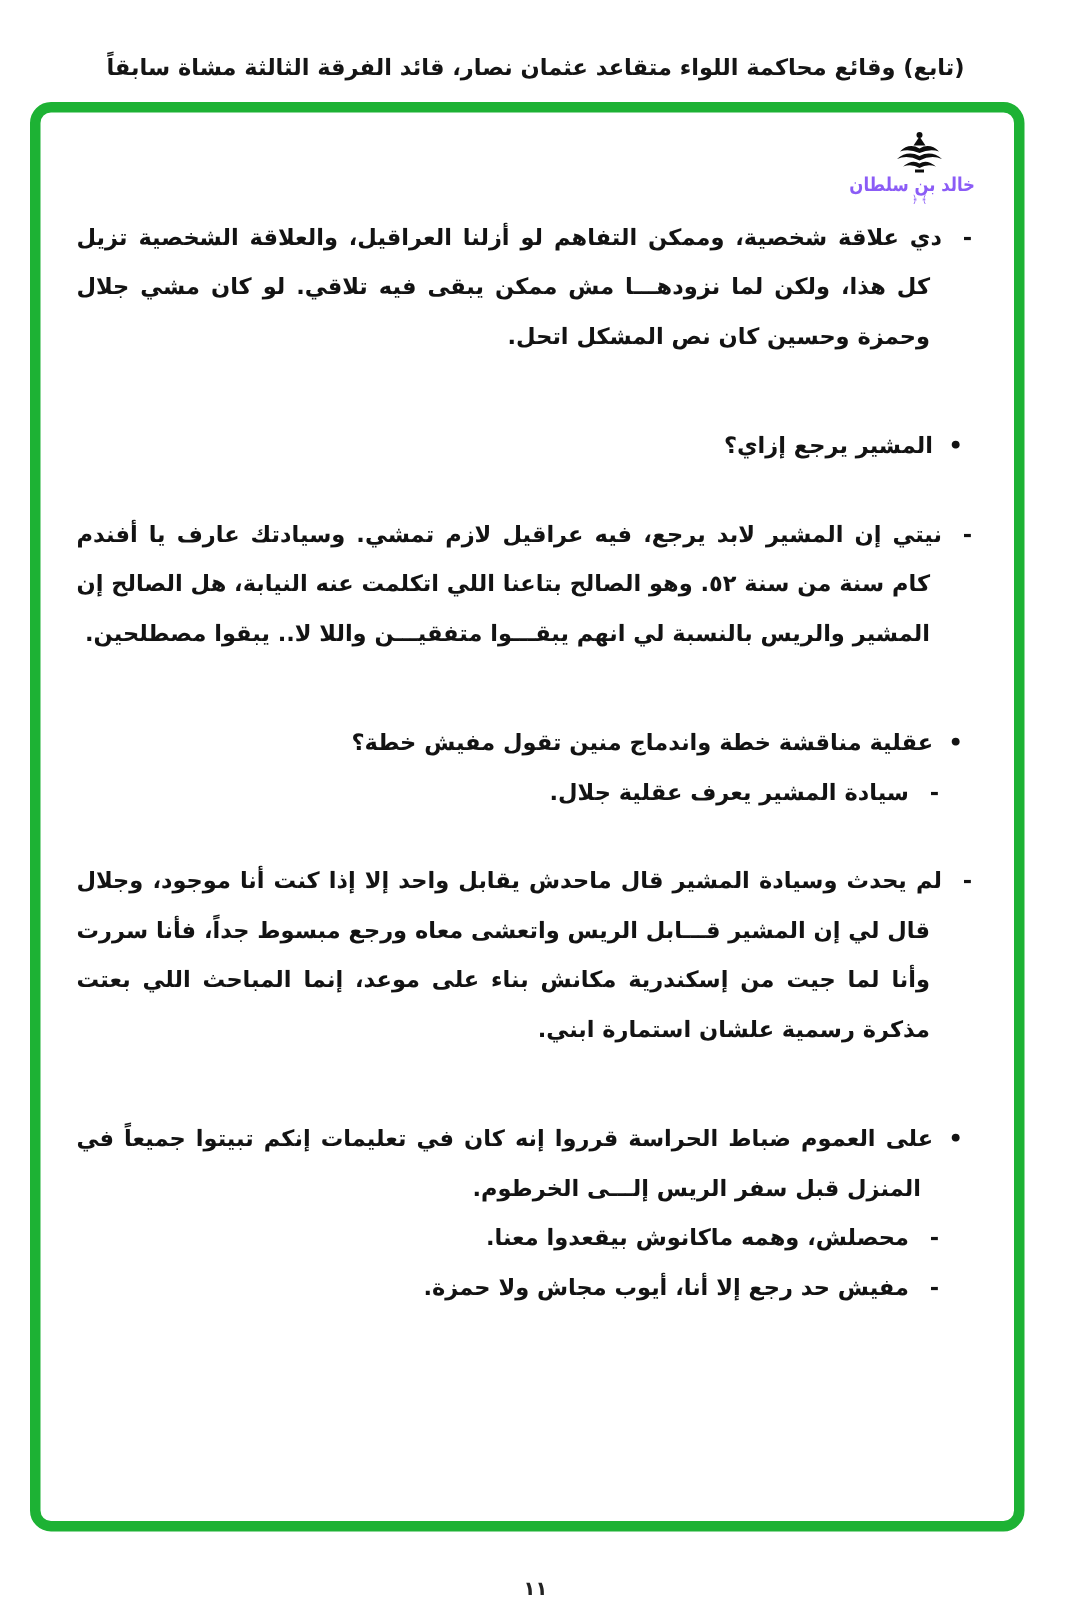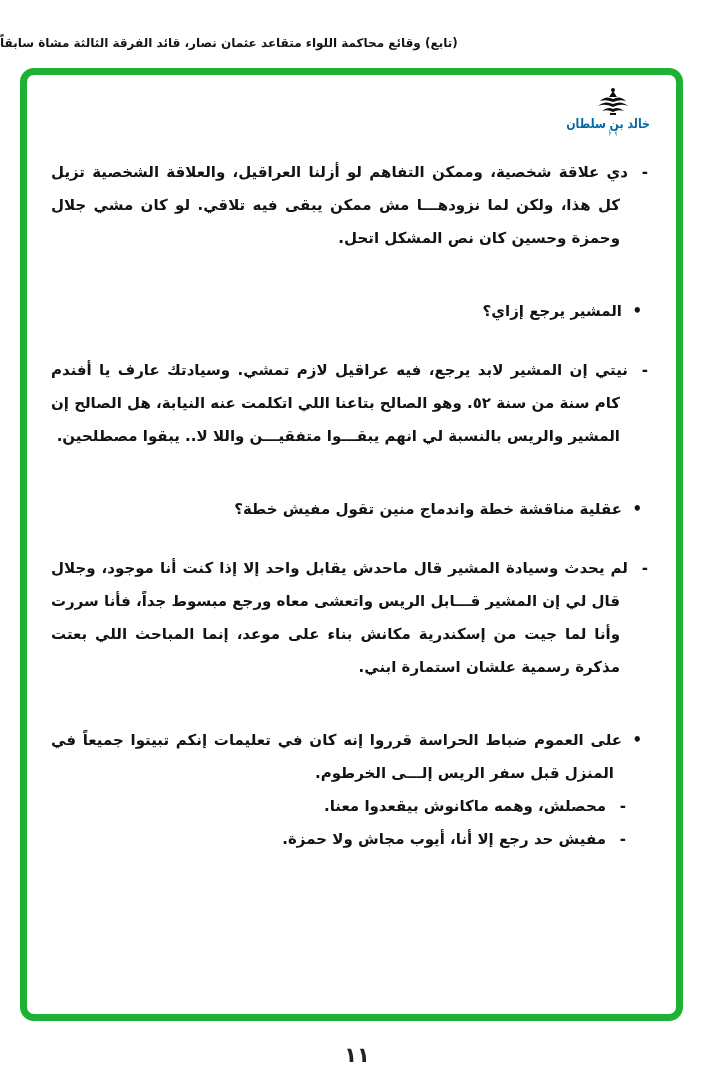--- a/index.html
+++ b/index.html
@@ -13,23 +13,23 @@
     width: 714px;
     height: 1081px;
     background: #ffffff;
     overflow: hidden;
   }
   .page-header {
     position: absolute;
     top: 36px;
     left: 0;
     width: 100%;
-    text-align: left;
+    text-align: center;
     direction: rtl;
-    font-size: 12px;
+    font-size: 15px;
     font-weight: bold;
     color: #151515;
     letter-spacing: 0;
   }
   .frame {
     position: absolute;
     left: 20px;
     top: 68px;
     width: 663px;
     height: 953px;
@@ -37,21 +37,21 @@
     border-radius: 14px;
     box-sizing: border-box;
     background: #ffffff;
   }
   .stamp {
     position: absolute;
     top: 12px;
     right: 26px;
     width: 74px;
     text-align: center;
-    color: #0369a1;
+    color: #8b5cf6;
     line-height: 1;
   }
   .stamp .crest {
     display: block;
     margin: 0 auto 1px auto;
   }
   .stamp .stamp-name {
     display: block;
     direction: rtl;
     font-size: 11px;
@@ -77,37 +77,37 @@
     text-align: justify;
     text-align-last: right;
     font-size: 15px;
     font-weight: bold;
     color: #131313;
     line-height: 33px;
     padding-right: 28px;
     text-indent: -28px;
     margin-top: 26px;
   }
-  .item:first-child { margin-top: 16px; }
+  .item:first-child { margin-top: 2px; }
   .item.q { margin-top: 40px; margin-right: 6px; }
   .item.a.nested { margin-top: 0px; margin-right: 22px; }
   .marker {
     display: inline-block;
     width: 20px;
     text-indent: 0;
     text-align: right;
   }
   .page-number {
     position: absolute;
     bottom: 14px;
     left: 0;
     width: 100%;
     text-align: center;
     direction: rtl;
-    font-size: 21px;
+    font-size: 13px;
     font-weight: bold;
     color: #222222;
   }
 </style>
 </head>
 <body>
 
 <div class="page">
 
   <div class="page-header">(تابع) وقائع محاكمة اللواء متقاعد عثمان نصار، قائد الفرقة الثالثة مشاة سابقاً</div>
@@ -127,20 +127,21 @@
       </svg>
       <span class="stamp-name">خالد بن سلطان</span>
       <span class="stamp-flourish">﴿ ﴾</span>
     </div>
 
     <div class="content">
         <div class="item a" dir="rtl"><span class="marker">-</span><span>دي علاقة شخصية، وممكن التفاهم لو أزلنا العراقيل، والعلاقة الشخصية تزيل كل هذا، ولكن لما نزودهـــا مش ممكن يبقى فيه تلاقي. لو كان مشي جلال وحمزة وحسين كان نص المشكل اتحل.</span></div>
         <div class="item q" dir="rtl"><span class="marker">•</span><span>المشير يرجع إزاي؟</span></div>
         <div class="item a" dir="rtl"><span class="marker">-</span><span>نيتي إن المشير لابد يرجع، فيه عراقيل لازم تمشي. وسيادتك عارف يا أفندم كام سنة من سنة ٥٢. وهو الصالح بتاعنا اللي اتكلمت عنه النيابة، هل الصالح إن المشير والريس بالنسبة لي انهم يبقـــوا متفقيـــن واللا لا.. يبقوا مصطلحين.</span></div>
         <div class="item q" dir="rtl"><span class="marker">•</span><span>عقلية مناقشة خطة واندماج منين تقول مفيش خطة؟</span></div>
+        <div class="item a nested" dir="rtl"><span class="marker">-</span><span>سيادة المشير يعرف عقلية جلال.</span></div>
         <div class="item a" dir="rtl"><span class="marker">-</span><span>لم يحدث وسيادة المشير قال ماحدش يقابل واحد إلا إذا كنت أنا موجود، وجلال قال لي إن المشير قـــابل الريس واتعشى معاه ورجع مبسوط جداً، فأنا سررت وأنا لما جيت من إسكندرية مكانش بناء على موعد، إنما المباحث اللي بعتت مذكرة رسمية علشان استمارة ابني.</span></div>
         <div class="item q" dir="rtl"><span class="marker">•</span><span>على العموم ضباط الحراسة قرروا إنه كان في تعليمات إنكم تبيتوا جميعاً في المنزل قبل سفر الريس إلـــى الخرطوم.</span></div>
         <div class="item a nested" dir="rtl"><span class="marker">-</span><span>محصلش، وهمه ماكانوش بيقعدوا معنا.</span></div>
         <div class="item a nested" dir="rtl"><span class="marker">-</span><span>مفيش حد رجع إلا أنا، أيوب مجاش ولا حمزة.</span></div>
       </div>
 
   </div>
 
   <div class="page-number">١١</div>
 

